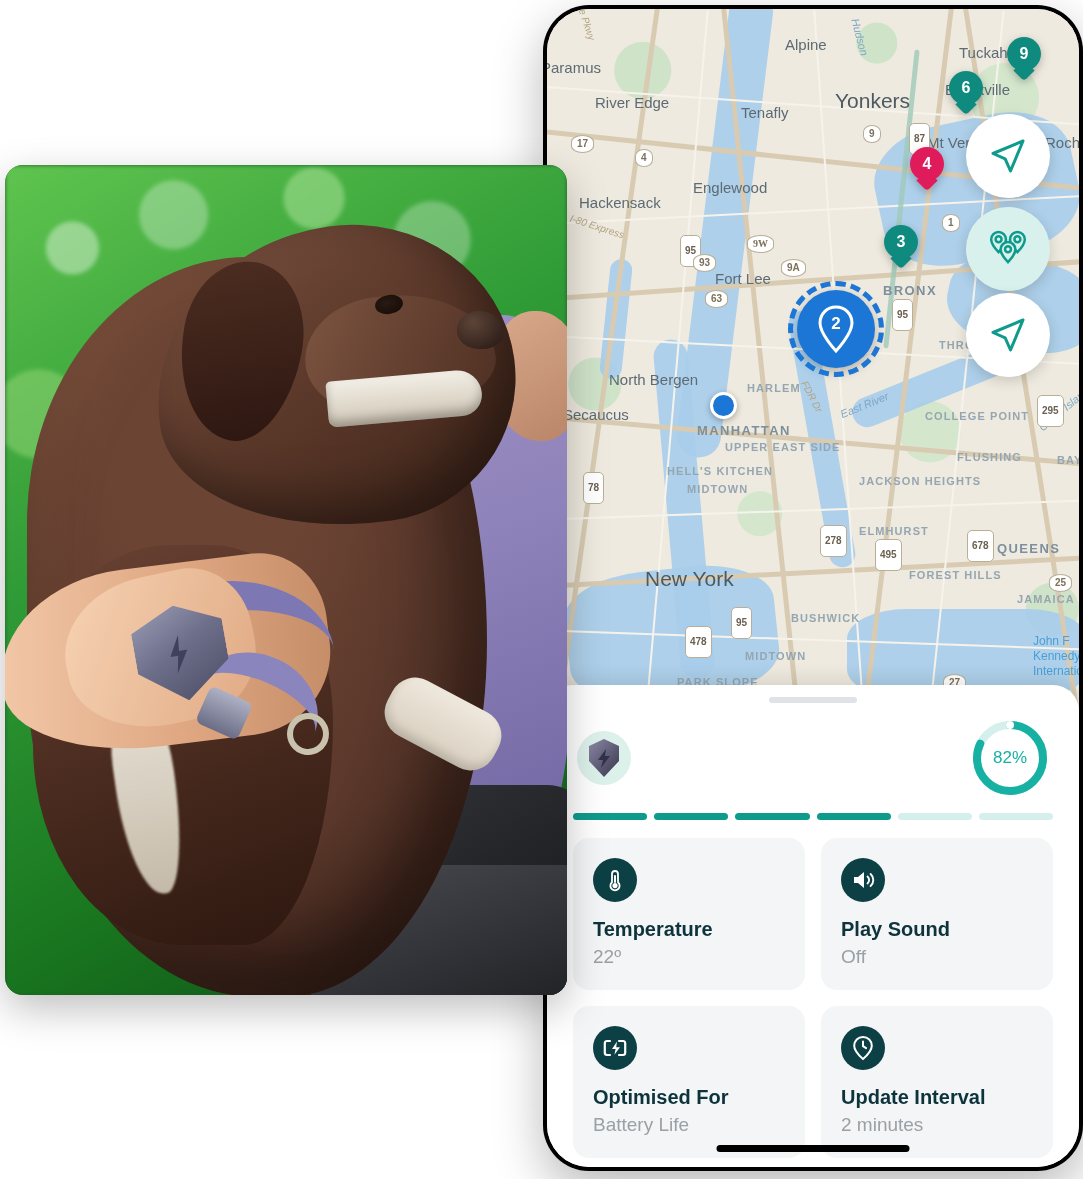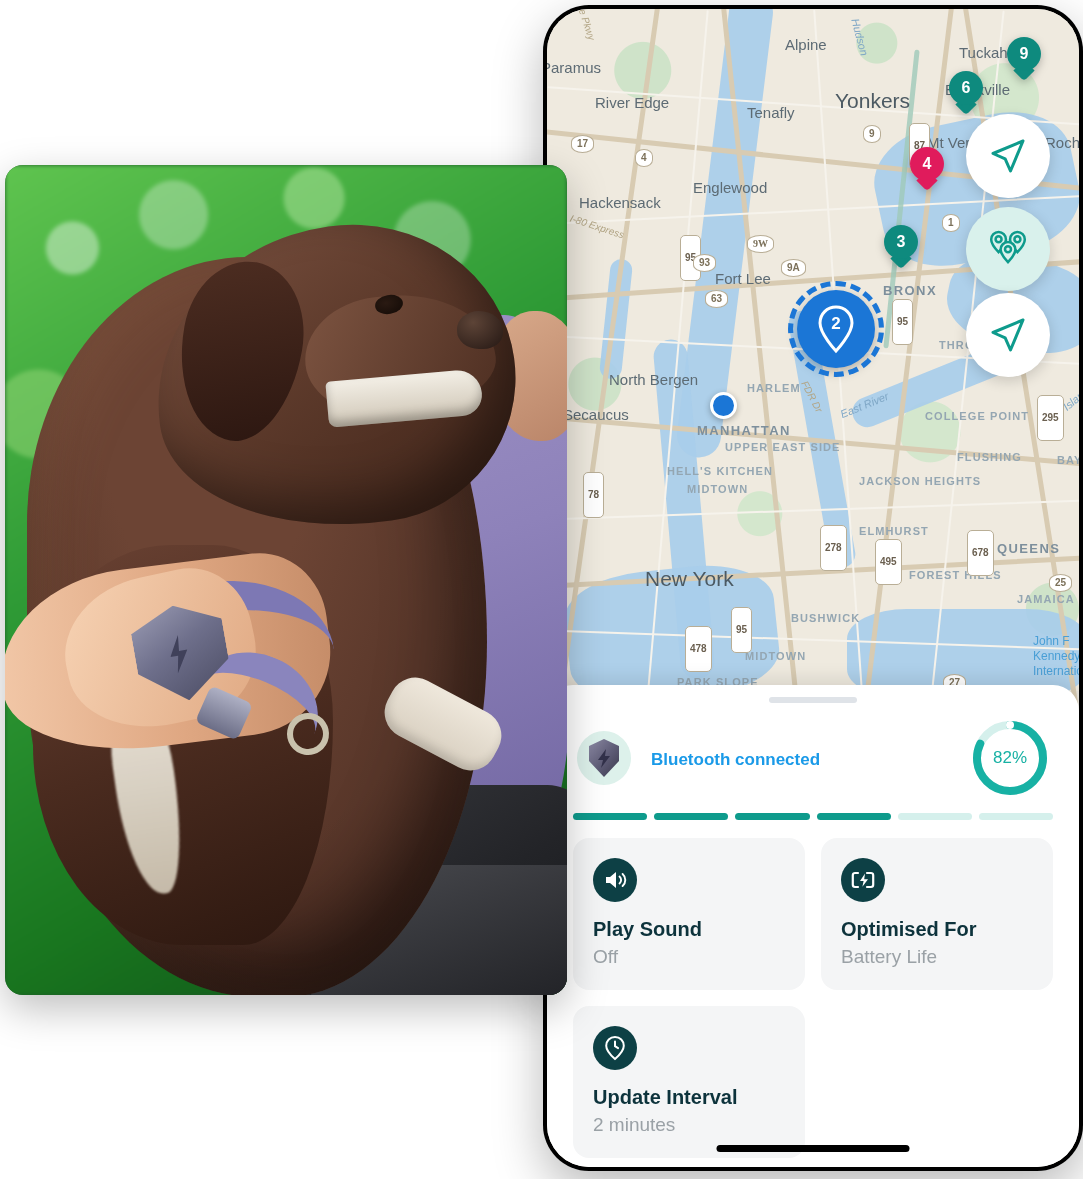--- a/index.html
+++ b/index.html
@@ -77,21 +77,21 @@
   .lbl-town { color:#5d6b74; font-size:15px; }
   .lbl-hood { color:#94a6b2; font-size:11px; letter-spacing:1.1px; font-weight:bold; }
   .lbl-boro { color:#7d8f9c; font-size:13px; letter-spacing:1.4px; font-weight:bold; }
   .lbl-water { color:#7fa7c6; font-size:11px; font-style:italic; }
   .lbl-air { color:#4a9fd6; font-size:12px; }
   .lbl-road { color:#b2a585; font-size:10px; font-style:italic; }
 
   .shield {
     position:absolute; background:#fff; border:1.5px solid #b9ae96;
     border-radius:5px; color:#7c715a; font-size:10px; font-weight:bold;
-    padding:16px 4px; line-height:1.15;
+    padding:9px 4px; line-height:1.15;
   }
   .shield.oval { border-radius:50%/40%; padding:2px 5px; }
   .shield.is { background:#fff; color:#6b6050; }
 
   
   .pin {
     position:absolute; width:34px; height:44px;
     filter: drop-shadow(0 3px 4px rgba(0,0,0,.25));
   }
   .pin .body {
@@ -385,21 +385,21 @@
         <div class="road thin" style="left:0;top:340px;width:540px;height:2px;transform:rotate(3deg);"></div>
         <div class="road thin" style="left:0;top:500px;width:540px;height:2px;transform:rotate(-2deg);"></div>
         <div class="road thin" style="left:0;top:630px;width:540px;height:2px;transform:rotate(2deg);"></div>
         <div class="road thin" style="left:130px;top:0;width:2px;height:682px;transform:rotate(5deg);"></div>
         <div class="road thin" style="left:290px;top:0;width:2px;height:682px;transform:rotate(-4deg);"></div>
         <div class="road thin" style="left:420px;top:0;width:2px;height:682px;transform:rotate(6deg);"></div>
         <div class="greenline" style="left:352px;top:40px;width:5px;height:300px;transform:rotate(6deg);"></div>
 
         <div class="maplabel lbl-town" style="left:-6px;top:50px;">Paramus</div>
         <div class="maplabel lbl-town" style="left:48px;top:85px;">River Edge</div>
-        <div class="maplabel lbl-town" style="left:200px;top:95px;">Tenafly</div>
+        <div class="maplabel lbl-town" style="left:194px;top:95px;">Tenafly</div>
         <div class="maplabel lbl-town" style="left:238px;top:27px;">Alpine</div>
         <div class="maplabel lbl-city" style="left:288px;top:80px;">Yonkers</div>
         <div class="maplabel lbl-town" style="left:412px;top:35px;">Tuckahoe</div>
         <div class="maplabel lbl-town" style="left:398px;top:72px;">Bronxville</div>
         <div class="maplabel lbl-town" style="left:380px;top:125px;">Mt Vernon</div>
         <div class="maplabel lbl-town" style="left:498px;top:125px;">Rochelle</div>
         <div class="maplabel lbl-town" style="left:32px;top:185px;">Hackensack</div>
         <div class="maplabel lbl-town" style="left:146px;top:170px;">Englewood</div>
         <div class="maplabel lbl-town" style="left:168px;top:261px;">Fort Lee</div>
         <div class="maplabel lbl-town" style="left:62px;top:362px;">North Bergen</div>
@@ -524,21 +524,20 @@
                   <stop offset="0" stop-color="#8d8ba6"></stop>
                   <stop offset="55%" stop-color="#5d5b75"></stop>
                   <stop offset="100%" stop-color="#3b394d"></stop>
                 </linearGradient>
               </defs>
               <path d="M17 1 L32 8 L32 23 L17 39 L2 23 L2 8 Z" fill="url(#shg)"></path>
               <path d="M19 11 L11 22 L16 22 L14 30 L23 18 L18 18 Z" fill="#32314a"></path>
             </svg>
           </div>
           <div id="devtext">
-            <div id="devstatus">Bluetooth connected</div>
           </div>
           <div id="batwrap">
             <svg width="82" height="82" viewBox="0 0 82 82">
               <circle cx="41" cy="41" r="33" fill="none" stroke="#d5f0ec" stroke-width="8"></circle>
               <circle id="batarc" cx="41" cy="41" r="33" fill="none" stroke="#17b1a4" stroke-width="8" stroke-linecap="round" transform="rotate(-90 41 41)" stroke-dasharray="207.35" stroke-dashoffset="37.32"></circle>
               <circle cx="41" cy="8" r="4" fill="#ffffff"></circle>
             </svg>
             <div id="batpct">82%</div>
           </div>
         </div>
@@ -547,20 +546,31 @@
             <div class="seg" style="background: rgb(14, 155, 140);"></div>
             <div class="seg" style="background: rgb(14, 155, 140);"></div>
             <div class="seg" style="background: rgb(14, 155, 140);"></div>
             <div class="seg" style="background: rgb(14, 155, 140);"></div>
             <div class="seg" style="background: rgb(213, 240, 236);"></div>
             <div class="seg" style="background: rgb(213, 240, 236);"></div>
           </div>
 
         <div id="tiles">
 
+          <div class="tile">
+            <div class="tico">
+              <svg width="22" height="24" viewBox="0 0 22 24">
+                <path d="M11 3 a3 3 0 0 1 3 3 v8.2 a4.6 4.6 0 1 1 -6 0 V6 a3 3 0 0 1 3 -3 Z" fill="none" stroke="#fff" stroke-width="1.8"></path>
+                <circle cx="11" cy="17.6" r="2.6" fill="#fff"></circle>
+                <rect x="10" y="7" width="2" height="8" rx="1" fill="#fff"></rect>
+              </svg>
+            </div>
+            <div class="tlabel">Temperature</div>
+            <div class="tvalue">22º</div>
+          </div>
 
           <div class="tile">
             <div class="tico">
               <svg width="24" height="22" viewBox="0 0 24 22">
                 <path d="M3 8 h4 L13 3 v16 L7 14 H3 Z" fill="#fff"></path>
                 <path d="M16.5 7.5 a4.6 4.6 0 0 1 0 7" fill="none" stroke="#fff" stroke-width="1.9" stroke-linecap="round"></path>
                 <path d="M19.6 5 a8 8 0 0 1 0 12" fill="none" stroke="#fff" stroke-width="1.9" stroke-linecap="round"></path>
               </svg>
             </div>
             <div class="tlabel">Play Sound</div>

